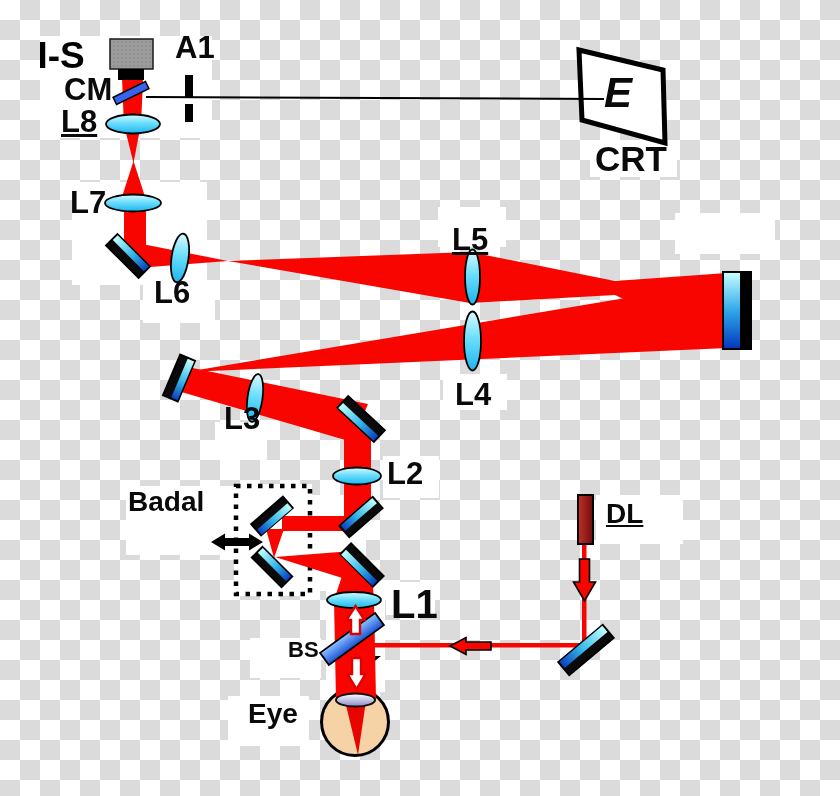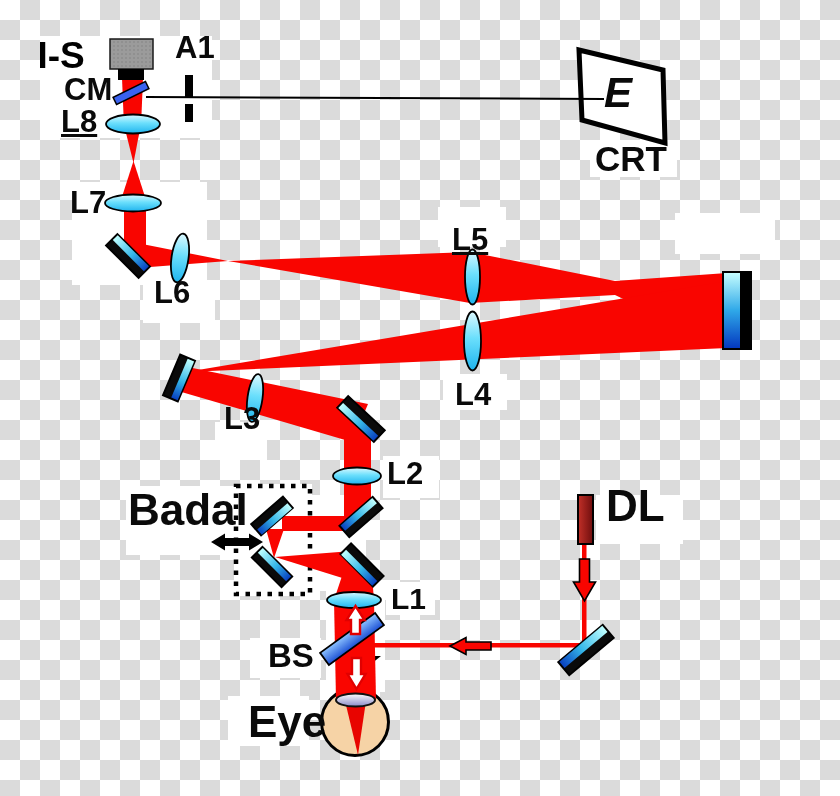--- a/index.html
+++ b/index.html
@@ -8,22 +8,22 @@
     background-color:#fff;
     background-image: conic-gradient(#DBDBDB 25%, #fff 0 50%, #DBDBDB 0 75%, #fff 0);
     background-size:40px 40px;
     font-family:"Liberation Sans", sans-serif;
   }
   #diagram{position:absolute;left:0;top:0;}
   .lbl{
     position:absolute; color:#0a0a0a; font-weight:bold; line-height:1;
     white-space:nowrap; letter-spacing:0px;
   }
-  .fs31{font-size:31px;} .fs30{font-size:30px;} .fs33{font-size:33px;}
-  .fs35{font-size:35px;} .fs36{font-size:44px;}
+  .fs31{font-size:31px;} .fs30{font-size:40px;} .fs33{font-size:22px;margin-left:20px;}
+  .fs35{font-size:35px;} .fs36{font-size:28px;}
   .hs-clip{position:absolute; left:40px; top:37px; width:56px; height:38px; overflow:hidden;}
   .hs-clip span{display:block; margin-left:-19px; font-size:37px; font-weight:bold; line-height:1; white-space:nowrap;}
   .crt-e{font-size:42px; font-style:italic; font-weight:bold;}
 </style>
 </head>
 <body>
 
 <div id="stage">
 
 <svg id="diagram" width="840" height="796" viewBox="0 0 840 796">
@@ -198,17 +198,17 @@
 <div class="lbl fs31" style="left:70px;top:187px;">L7</div>
 <div class="lbl fs31" style="left:154px;top:277px;">L6</div>
 <div class="lbl fs31" style="left:452px;top:224px;text-decoration:underline;">L5</div>
 <div class="lbl fs31" style="left:455px;top:379px;">L4</div>
 <div class="lbl fs31" style="left:224px;top:403px;">L3</div>
 <div class="lbl fs31" style="left:387px;top:458px;text-align:center;">L2</div>
 <div class="lbl fs30" style="left:391px;top:584px;">L1</div>
 <div class="lbl fs35" style="left:595px;top:141px;">CRT</div>
 <div class="lbl crt-e" style="left:604px;top:72px;">E</div>
 <div class="lbl fs36" style="left:128px;top:488px;">Badal</div>
-<div class="lbl fs36" style="left:606px;top:484px;">DL</div>
+<div class="lbl fs36" style="left:606px;top:500px;text-decoration:underline;">DL</div>
 <div class="lbl fs33" style="left:268px;top:639px;">BS</div>
 <div class="lbl fs36" style="left:248px;top:700px;">Eye</div>
 
 </div>
 
 </body></html>

